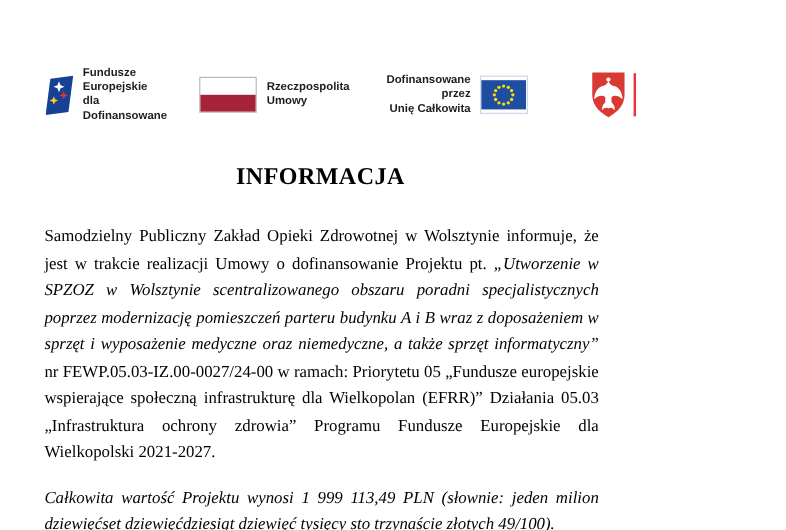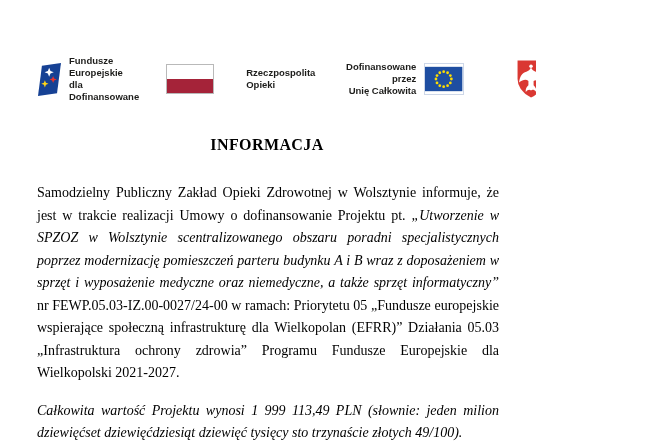--- a/index.html
+++ b/index.html
@@ -21,21 +21,21 @@
   .logo-item{display:flex;align-items:center;}
   .logo-text{
     font-family:"Liberation Sans",sans-serif;
     font-weight:bold;
     font-size:9.5px;
     line-height:12px;
     color:var(--header_text,#1d1d1b);
     margin-left:8px;
   }
   .logo-text.right{text-align:right;margin-left:0;margin-right:8px;}
-  .logo-item.pl{margin-left:20px;gap:24px;}
+  .logo-item.pl{margin-left:20px;}
   .logo-item.eu{margin-left:22px;}
   .fe-flag{display:block;}
   .fe-bg{fill:var(--fe_blue,#164194);}
   .star-white{fill:var(--star_white,#ffffff);}
   .star-red{fill:var(--star_red,#e5352f);}
   .star-yellow{fill:var(--star_yellow,#ffd617);}
   .pl-flag{
     width:46px;height:28px;
     border:1px solid #b9b9b9;
     background:#fff;
@@ -63,21 +63,21 @@
     font-weight:bold;
     font-size:6.5px;
     line-height:9px;
     letter-spacing:.9px;
     color:var(--samorzad_text_gray,#54565a);
   }
   
   .title{
     margin:28px 2px 0 0;
     text-align:center;
-    font-size:16px;
+    font-size:20px;
     font-weight:bold;
     letter-spacing:.4px;
     color:#000;
   }
   
   .content{margin:0 37px;}
   .content p{
     margin:0;
     font-size:14px;
     line-height:22.5px;
@@ -108,21 +108,21 @@
       </div>
     </div>
 
     <div class="logo-item pl">
       <div class="pl-flag">
         <div class="half"></div>
         <div class="half red"></div>
       </div>
       <div class="logo-text">
         <div>Rzeczpospolita</div>
-        <div>Opieki</div>
+        <div>Umowy</div>
       </div>
     </div>
 
     <div class="logo-item eu">
       <div class="logo-text right">
         <div>Dofinansowane przez</div>
         <div>Unię Całkowita</div>
       </div>
       <svg class="eu-flag" width="46" height="30" viewBox="0 0 46 30" aria-hidden="true">
         <rect class="eu-bg" x="0" y="0" width="46" height="30"></rect>

